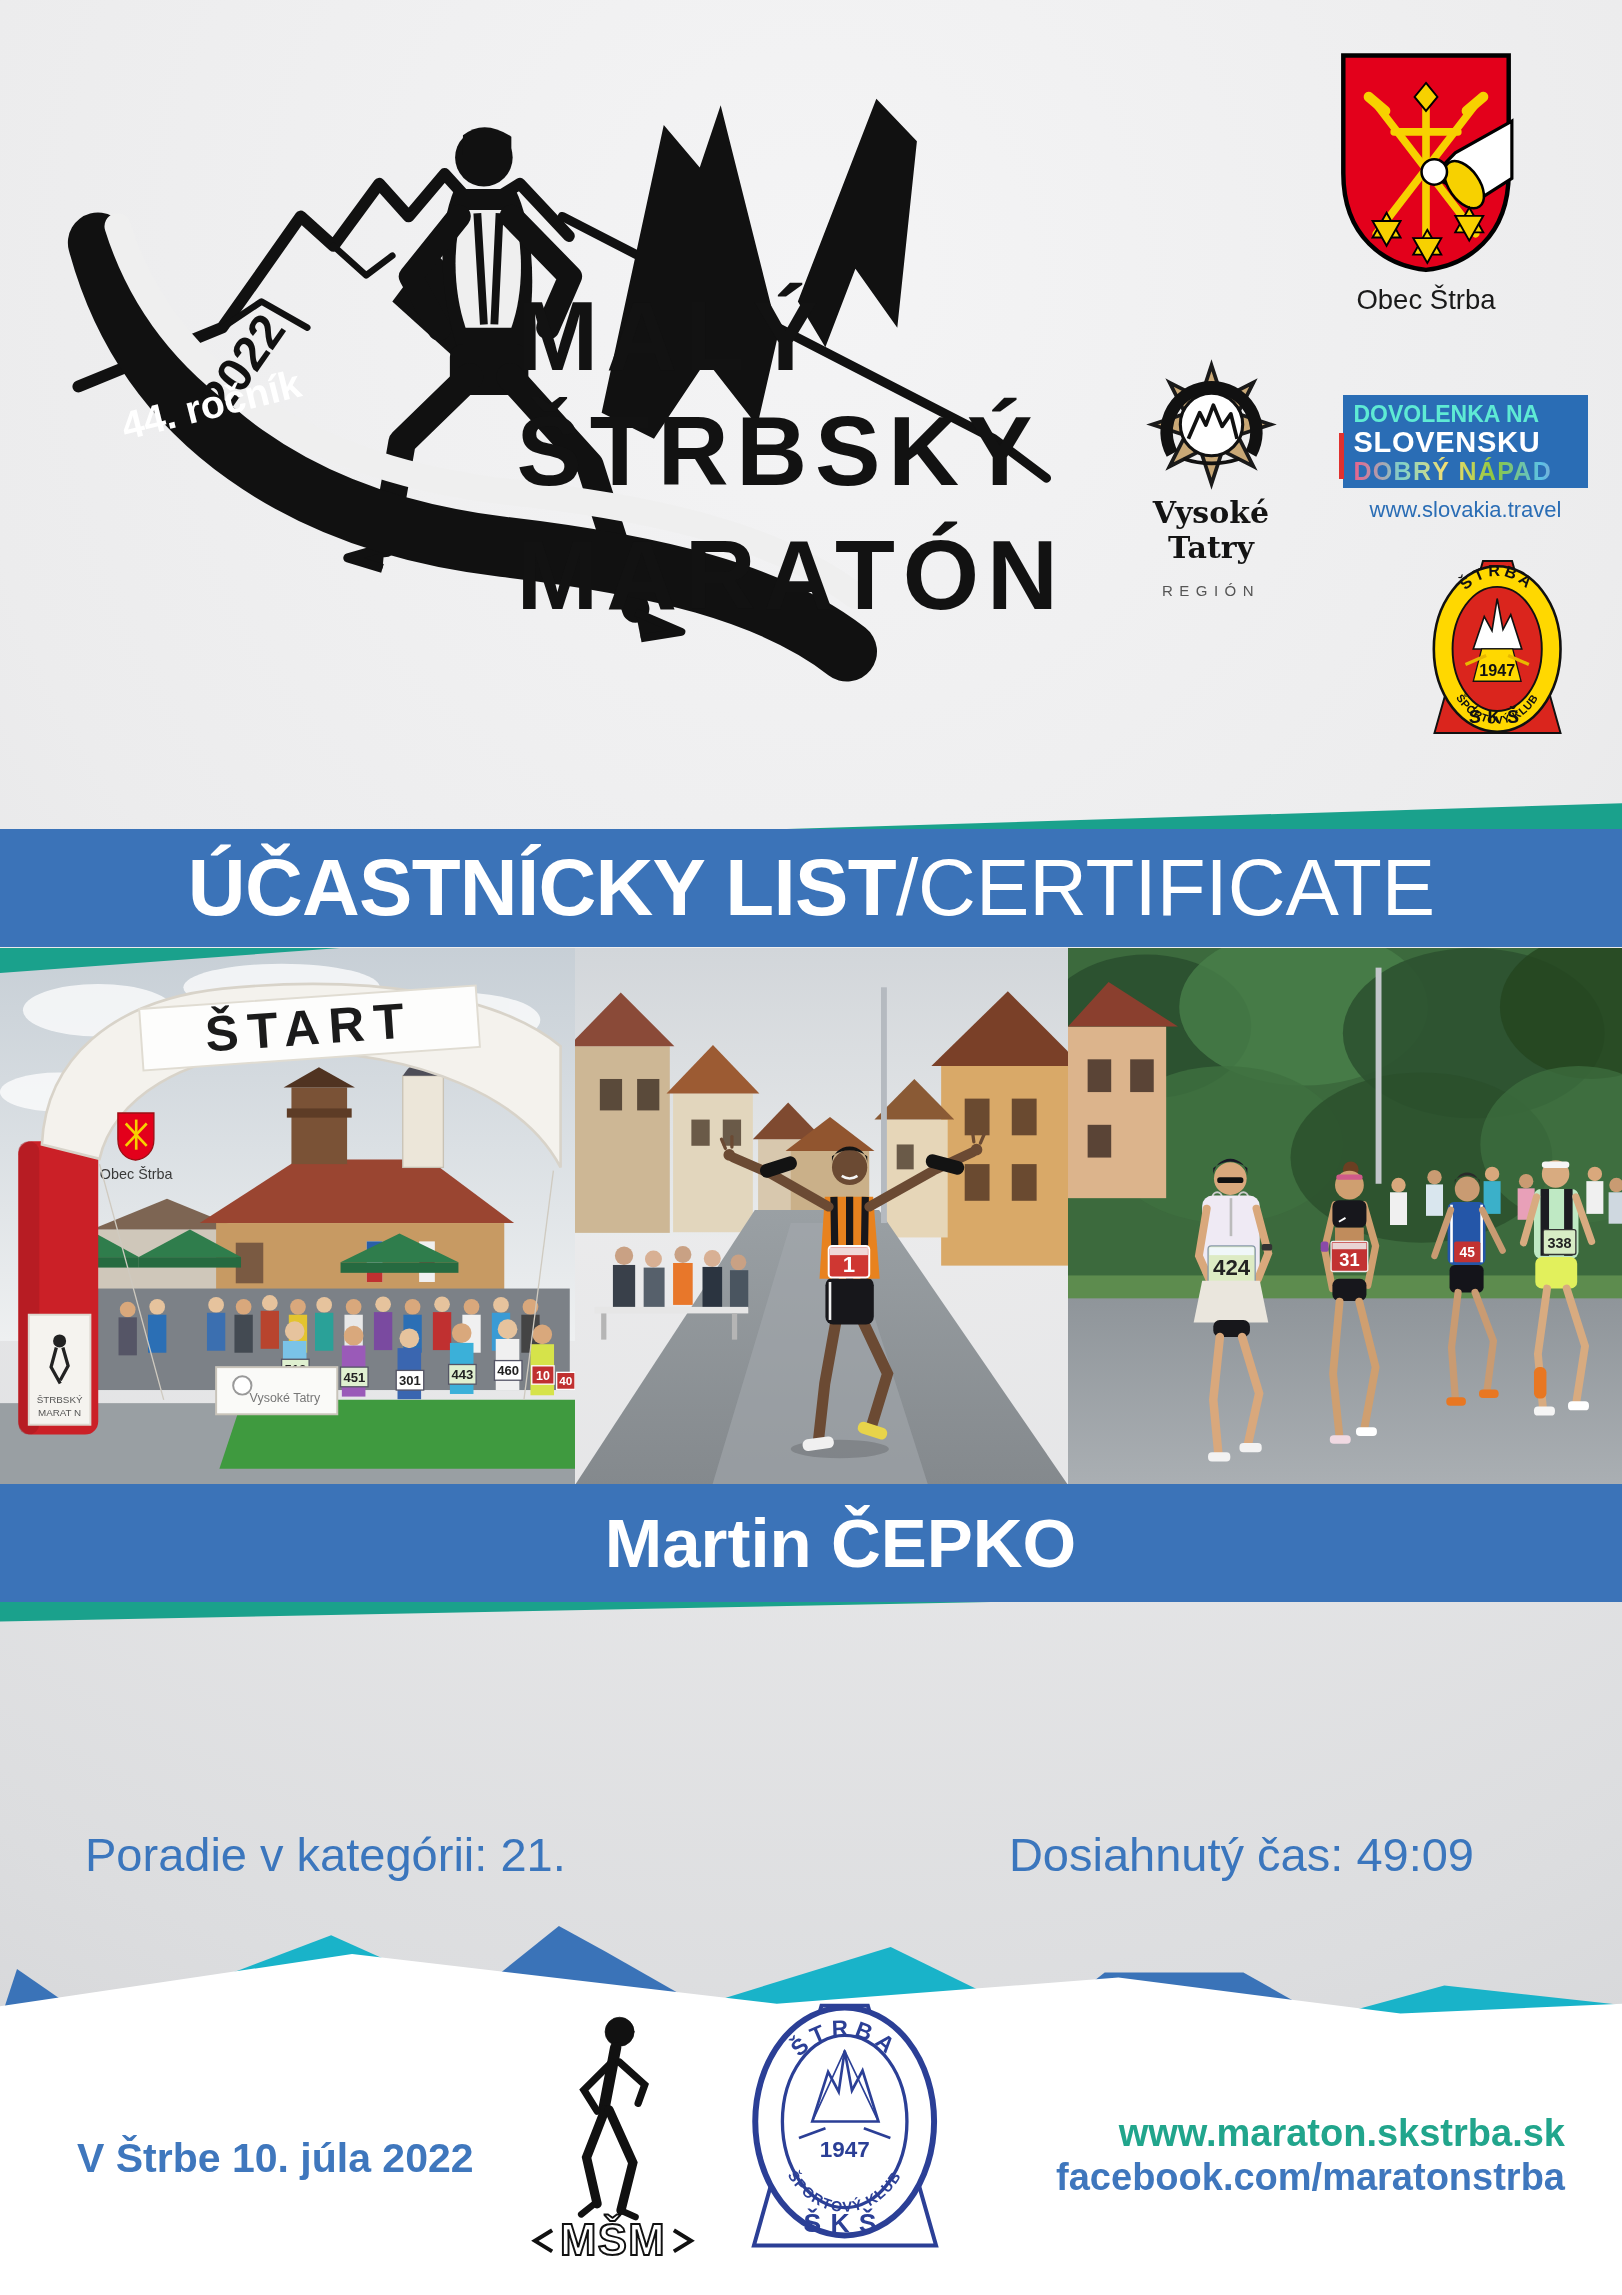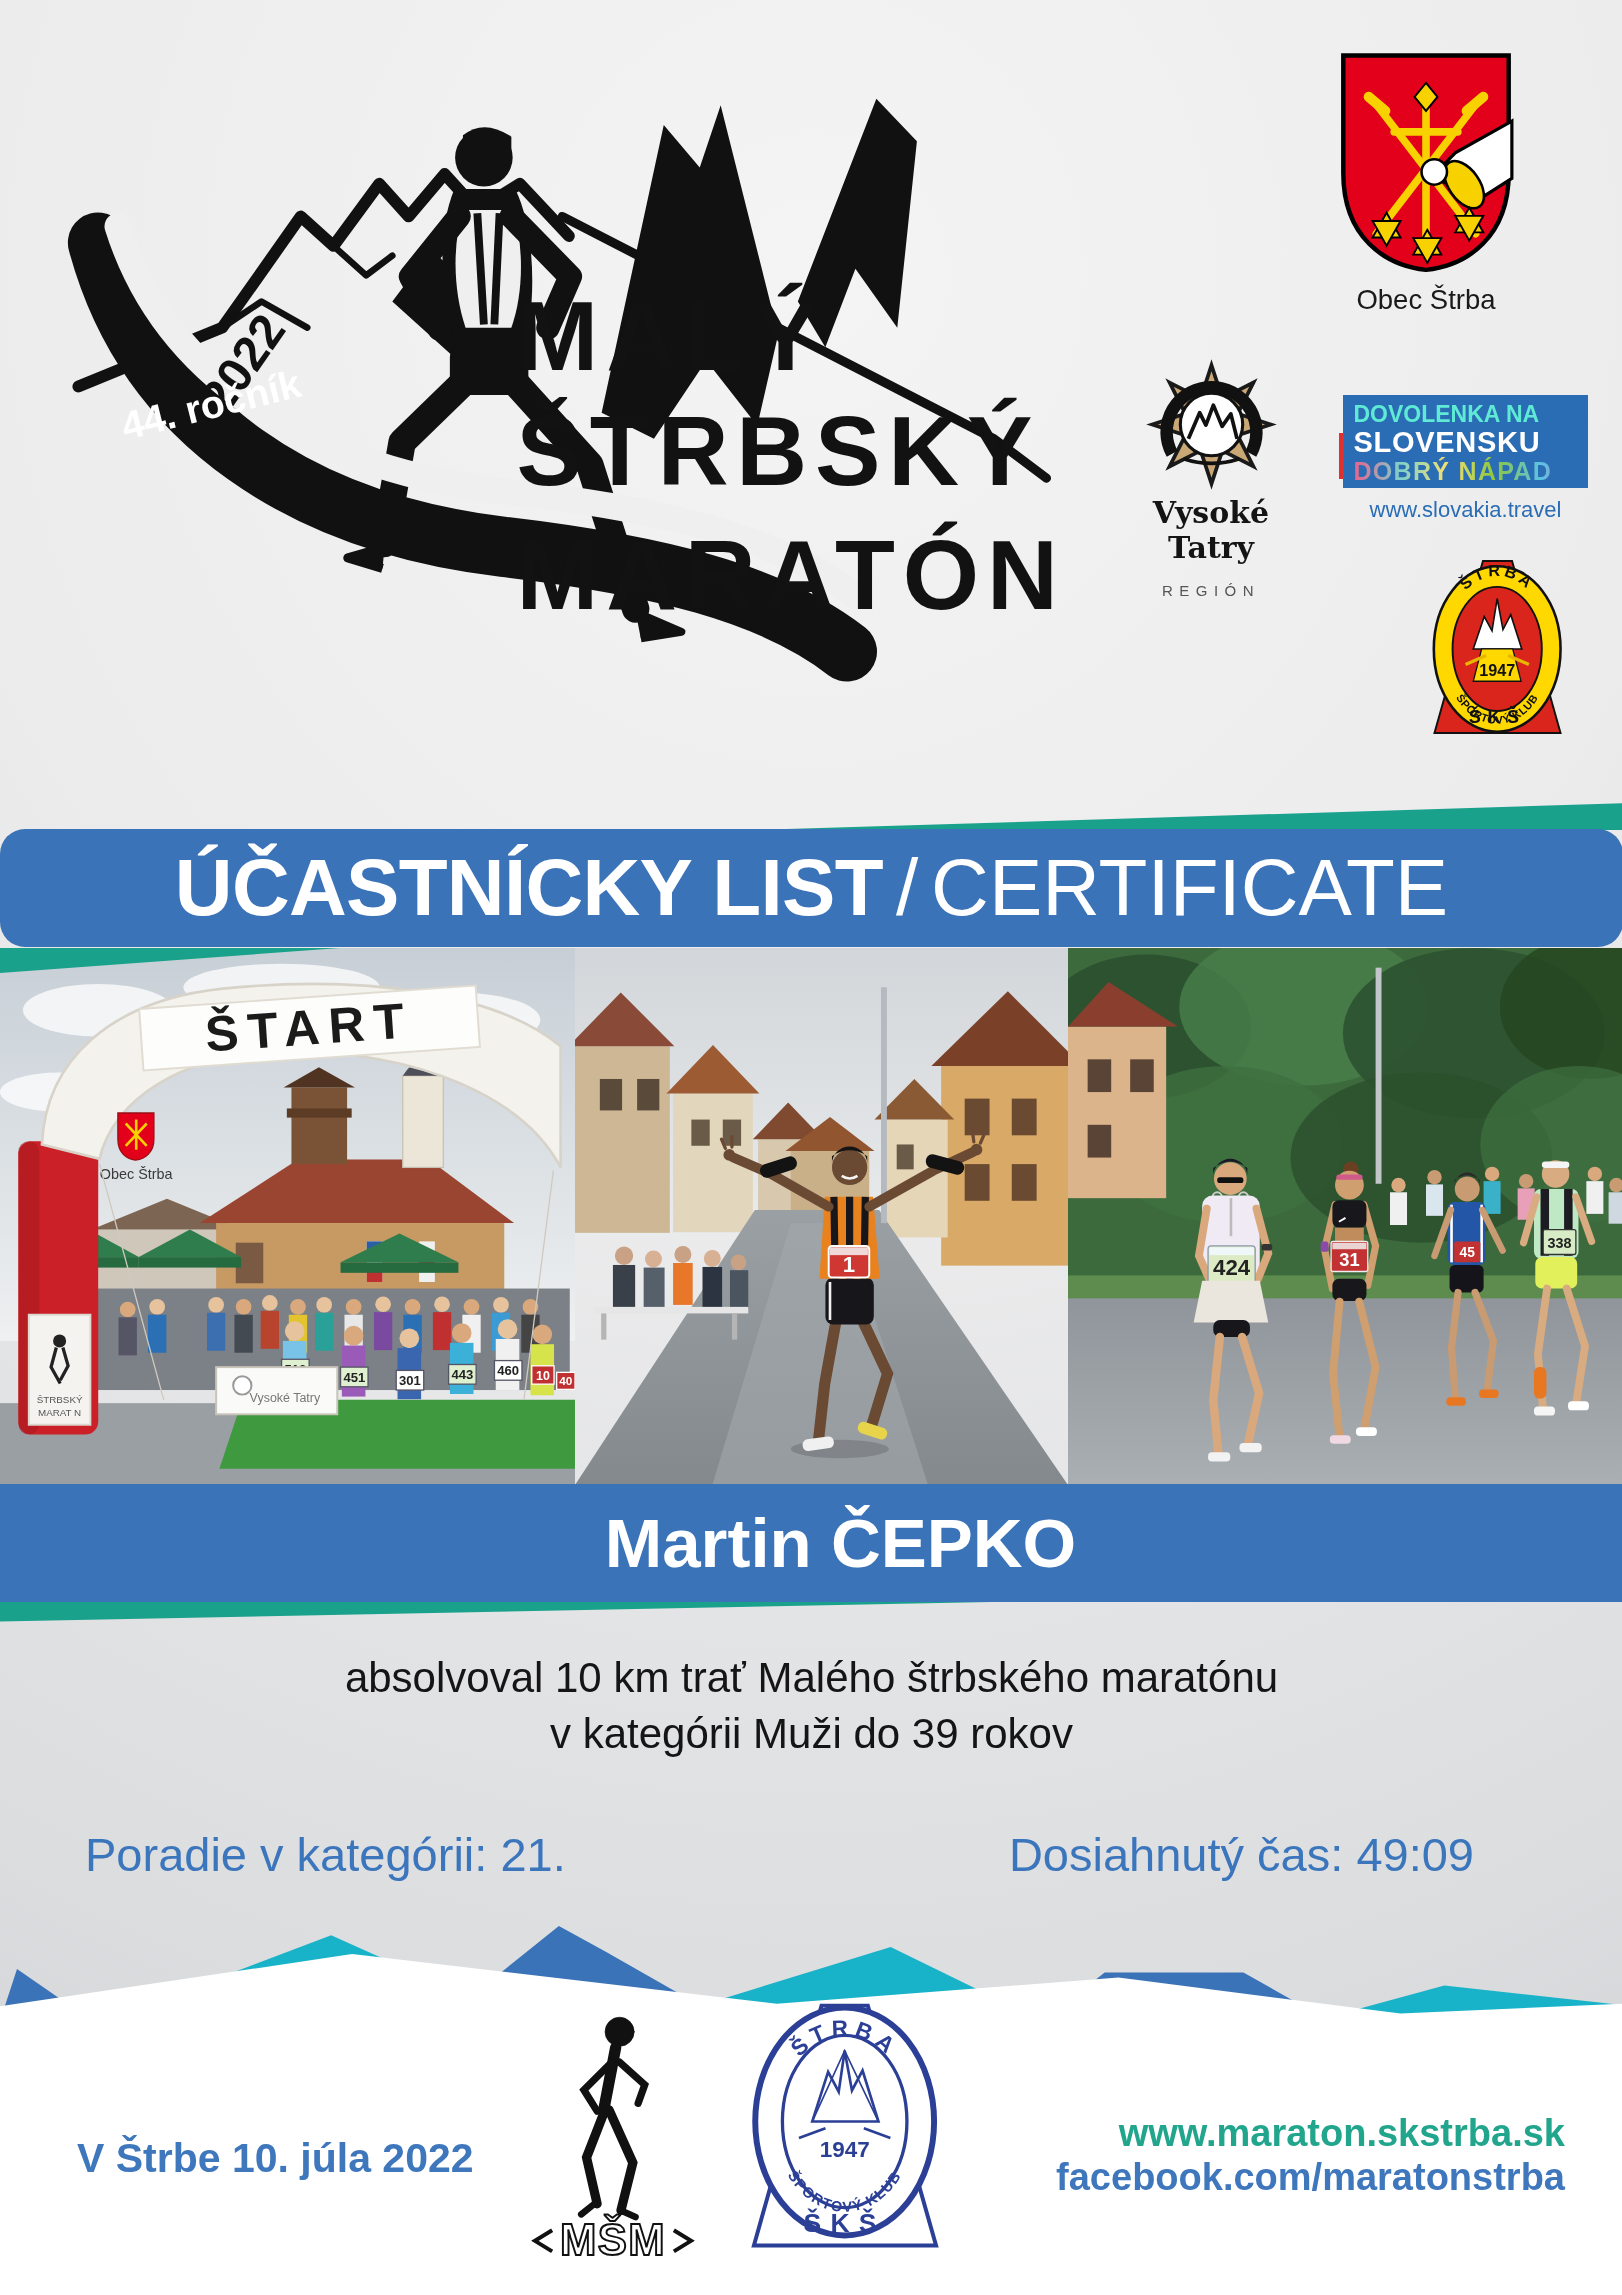--- a/index.html
+++ b/index.html
@@ -26,21 +26,21 @@
     background:linear-gradient(90deg,#e8638c 0%,#7fd1c9 20%,#f7e06e 40%,#8dc63f 60%,#5bc2e7 80%,#e8638c 100%);
     -webkit-background-clip:text;background-clip:text;color:transparent;}
   .dov-url{color:#2a6db5;font-size:22px;margin-top:9.2px;}
   .tvp-block{left:1135px;top:615px;width:249px;text-align:center;}
   .tvp-label{color:#f5a93c;font-weight:bold;font-size:26px;letter-spacing:0.7px;margin-top:-3.9px;}
   .sks-color{left:1428px;top:551px;width:139px;height:192px;}
   
   .teal-tri-top{left:0;top:801px;width:1623px;height:29px;background:#1aa18c;
     clip-path:polygon(46.5% 100%,100% 8%,100% 100%);}
   .banner1{left:0;top:829px;width:1623px;height:118px;background:#3b73b8;
-    display:flex;align-items:center;justify-content:center;gap:13px;color:#fff;border-radius:25px;}
+    display:flex;align-items:center;justify-content:center;color:#fff;}
   .banner1 .b-bold{font-weight:bold;font-size:80px;letter-spacing:-0.7px;}
   .banner1 .b-sep{font-weight:300;font-size:80px;}
   .banner1 .b-reg{font-weight:400;font-size:80px;}
   .teal-wedge1{left:0;top:948px;width:340px;height:25px;background:#1aa18c;
     clip-path:polygon(0 0,100% 0,0 100%);}
   
   .photo{top:948px;height:537px;}
   .photo1{left:0;width:575px;}
   .photo2{left:575px;width:493px;}
   .photo3{left:1068px;width:555px;}
@@ -557,24 +557,20 @@
     </g>
   </svg>
 
   <div class="abs teal-wedge1"></div>
 
   <div class="abs banner2">
     <span>Martin ČEPKO</span>
   </div>
   <div class="abs teal-wedge2"></div>
 
-  <div class="abs desc">
-    <div>absolvoval 10 km trať Malého štrbského maratónu</div>
-    <div>v kategórii Muži do 39 rokov</div>
-  </div>
   <div class="abs res-left">
     <span>Poradie v kategórii:</span>
     <span>21.</span>
   </div>
   <div class="abs res-right">
     <span>Dosiahnutý čas:</span>
     <span>49:09</span>
   </div>
 
   <svg class="abs zigzag" viewBox="0 0 2480 202" preserveAspectRatio="none">

